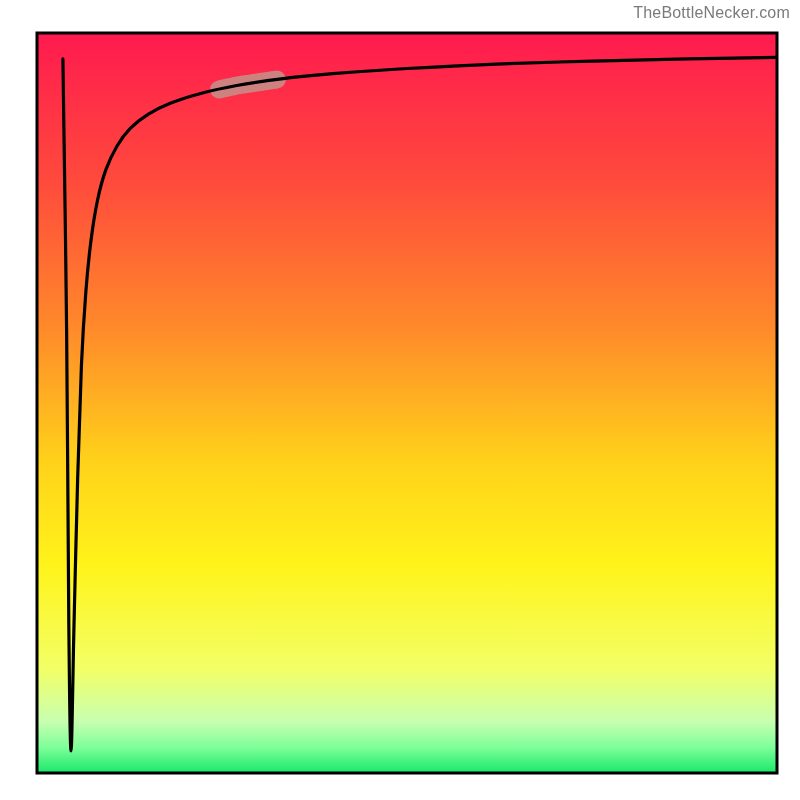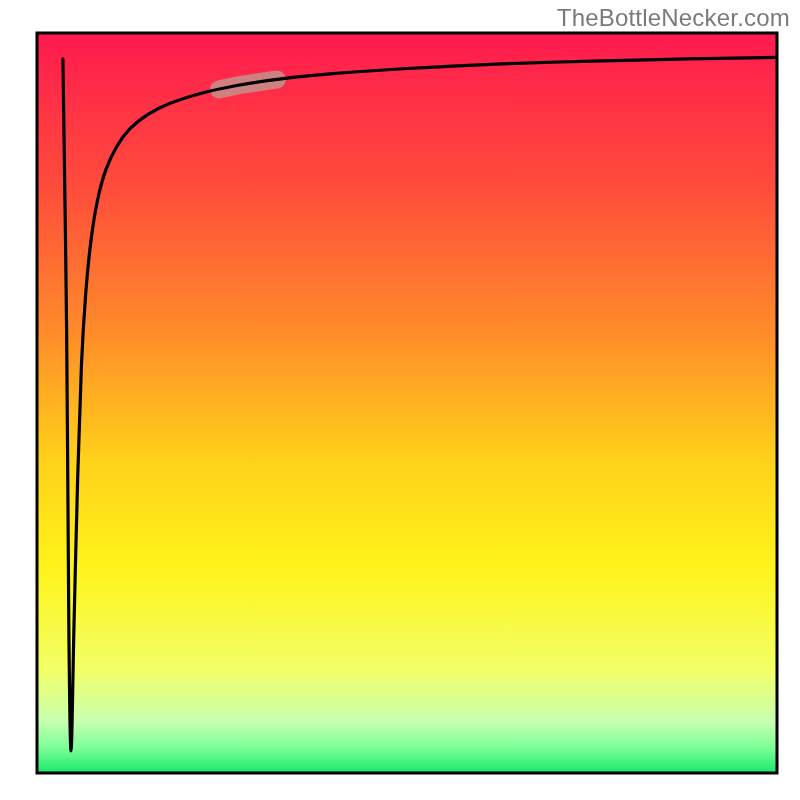--- a/index.html
+++ b/index.html
@@ -13,21 +13,21 @@
   }
   .stage {
     position: relative;
     width: 800px;
     height: 800px;
   }
   .watermark {
     position: absolute;
     top: 4px;
     right: 10px;
-    font-size: 24px;
+    font-size: 16px;
     letter-spacing: 0.2px;
     color: #7a7a7a;
     font-weight: 500;
     user-select: none;
   }
   svg {
     position: absolute;
     top: 0;
     left: 0;
   }

